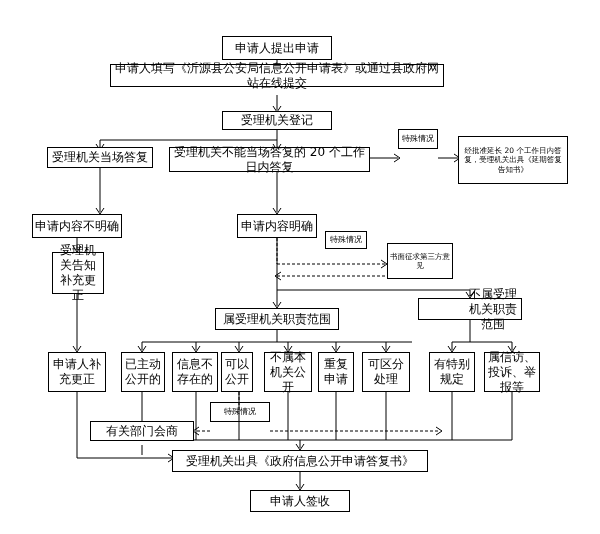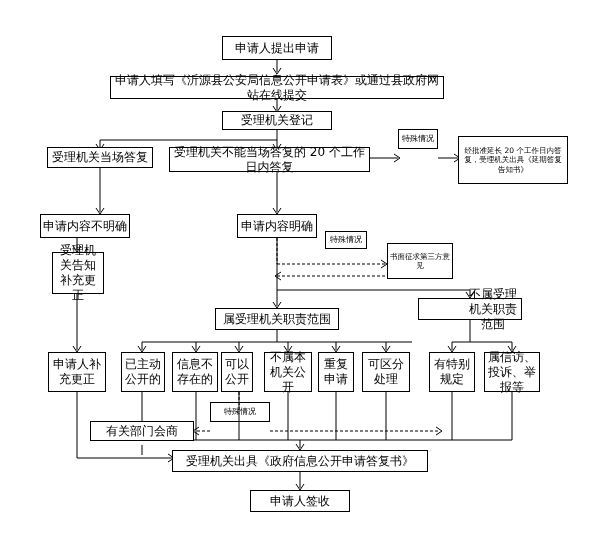--- a/index.html
+++ b/index.html
@@ -157,35 +157,35 @@
     <polyline points="436,427 442,431 436,435"></polyline>
 
     <line x1="142" y1="445" x2="142" y2="455"></line>
 
     <line x1="300" y1="472" x2="300" y2="488"></line>
     <polyline points="296,484 300,490 304,484"></polyline>
   </svg>
 
   <div class="node" style="left:222px; top:36px; width:110px; height:24px;"><span>申请人提出申请</span></div>
 
-  <div class="node" style="left:110px; top:76px; width:334px; height:23px;"><span>申请人填写《沂源县公安局信息公开申请表》或通过县政府网站在线提交</span></div>
+  <div class="node" style="left:110px; top:64px; width:334px; height:23px;"><span>申请人填写《沂源县公安局信息公开申请表》或通过县政府网站在线提交</span></div>
 
   <div class="node" style="left:222px; top:111px; width:110px; height:19px;"><span>受理机关登记</span></div>
 
   <div class="node" style="left:47px; top:147px; width:106px; height:21px;"><span>受理机关当场答复</span></div>
 
   <div class="node" style="left:169px; top:147px; width:201px; height:25px;"><span>受理机关不能当场答复的 20 个工作日内答复</span></div>
 
   <div class="note" style="left:398px; top:129px; width:40px; height:20px; border:1px solid #000;">
       <span>特殊情况</span>
     </div>
 
   <div class="node" style="left:458px; top:136px; width:110px; height:48px; font-size:7.5px;"><span>经批准延长 20 个工作日内答复，受理机关出具《延期答复告知书》</span></div>
 
-  <div class="node" style="left:32px; top:214px; width:90px; height:24px;margin-left:8px;"><span>申请内容不明确</span></div>
+  <div class="node" style="left:32px; top:214px; width:90px; height:24px;"><span>申请内容不明确</span></div>
 
   <div class="node" style="left:237px; top:214px; width:80px; height:24px;"><span>申请内容明确</span></div>
 
   <div class="note" style="left:325px; top:231px; width:42px; height:18px; border:1px solid #000;">
       <span>特殊情况</span>
     </div>
 
   <div class="node" style="left:387px; top:243px; width:66px; height:36px; font-size:7.5px;"><span>书面征求第三方意见</span></div>
 
   <div class="node" style="left:52px; top:252px; width:52px; height:42px;"><span>受理机关告知补充更正</span></div>

